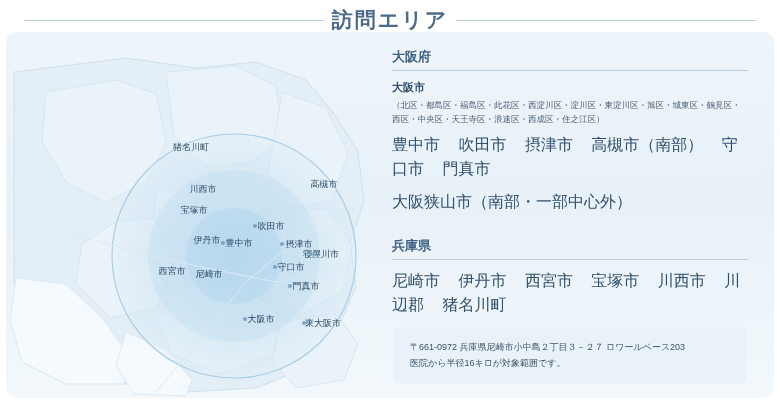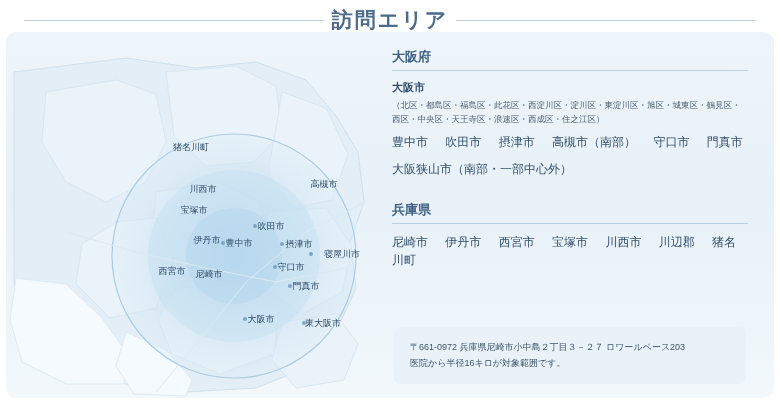--- a/index.html
+++ b/index.html
@@ -99,21 +99,21 @@
     color: #33506b;
     margin: 0 0 3px 0;
   }
   .fine {
     font-size: 8.5px;
     line-height: 1.65;
     color: #4a5d70;
     margin: 0 0 7px 0;
   }
   .row {
-    font-size: 12px;
+    font-size: 16px;
     color: #33506b;
     margin: 0 0 9px 0;
     line-height: 1.5;
   }
   .row .sp { display: inline-block; width: 14px; }
   .gap-lg { height: 14px; }
 
   
   .addr-box {
     position: absolute;
@@ -182,21 +182,21 @@
       </svg>
 
       <div class="city-label" style="left:185px; top:115px;">猪名川町</div>
       <div class="city-label" style="left:197px; top:157px;">川西市</div>
       <div class="city-label" style="left:318px; top:152px;text-align:center;">高槻市</div>
       <div class="city-label" style="left:188px; top:178px;">宝塚市</div>
       <div class="city-label" style="left:265px; top:194px;">吹田市</div>
       <div class="city-label" style="left:201px; top:208px;">伊丹市</div>
       <div class="city-label" style="left:233px; top:211px;">豊中市</div>
       <div class="city-label" style="left:293px; top:212px;">摂津市</div>
-      <div class="city-label" style="left:336px; top:222px;">寝屋川市</div>
+      <div class="city-label" style="left:315px; top:222px;">寝屋川市</div>
       <div class="city-label" style="left:166px; top:239px;">西宮市</div>
       <div class="city-label" style="left:203px; top:242px;">尼崎市</div>
       <div class="city-label" style="left:285px; top:235px;">守口市</div>
       <div class="city-label" style="left:300px; top:254px;">門真市</div>
       <div class="city-label" style="left:255px; top:287px;">大阪市</div>
       <div class="city-label" style="left:317px; top:291px;">東大阪市</div>
 
       <div class="city-dot" style="left:249px; top:194px;"></div>
       <div class="city-dot" style="left:217px; top:211px;"></div>
       <div class="city-dot" style="left:276px; top:212px;"></div>

